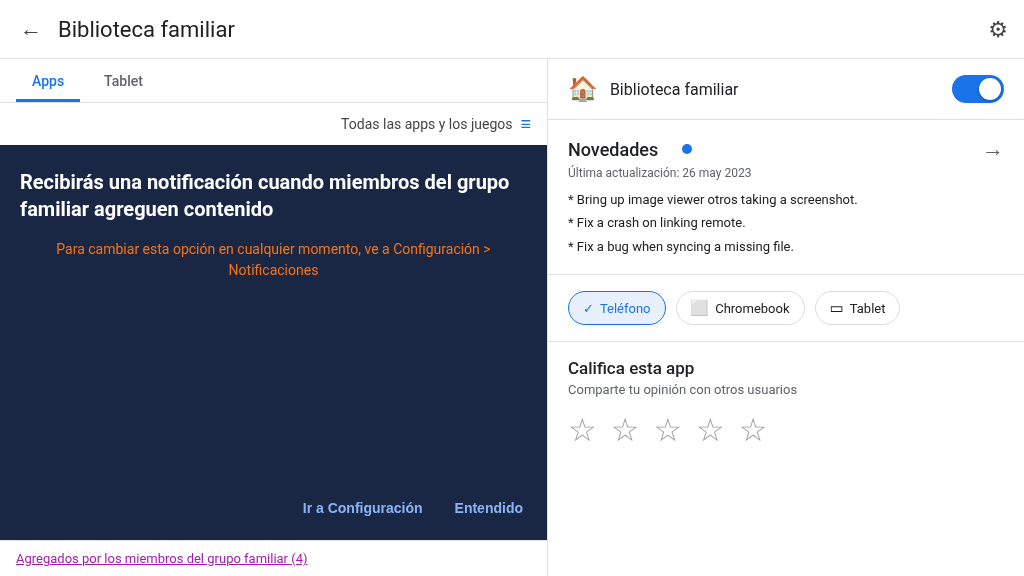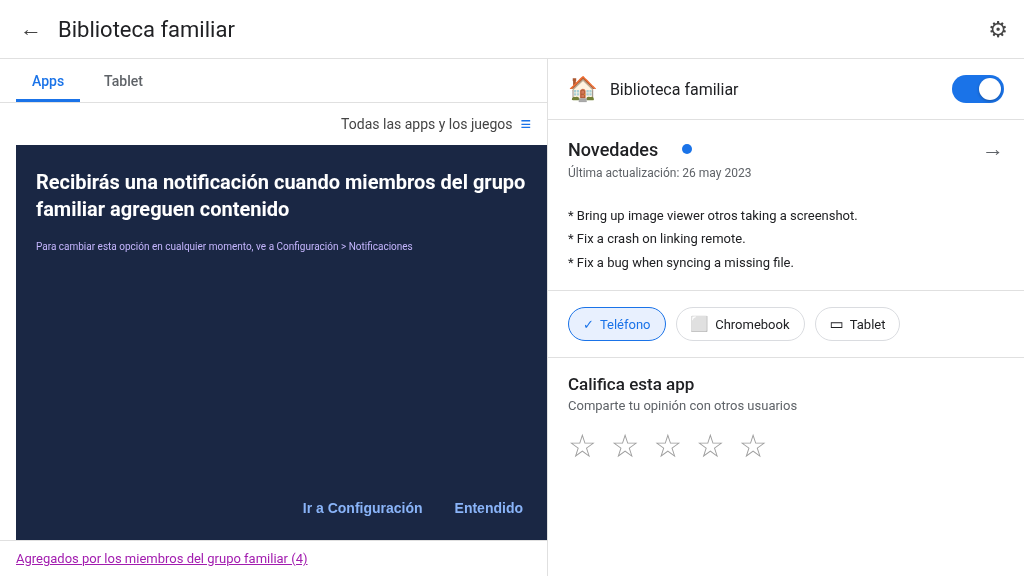--- a/index.html
+++ b/index.html
@@ -87,39 +87,40 @@
     }
     .filter-icon {
       color: #1a73e8;
       font-size: 18px;
     }
 
     
     .notification-card {
       background: #1a2744;
       color: #fff;
-      margin: 0 0 0 16px;
+      margin: 0 0 0 0;
       padding: 24px 20px 20px 20px;
       flex: 1;
       display: flex;
       flex-direction: column;
       justify-content: space-between;
       gap: 32px;
     }
     .notification-title {
       font-size: 20px;
       font-weight: 700;
       line-height: 1.35;
       margin-bottom: 16px;
     }
     .notification-body {
-      font-size: 10px;
-      color: #c4b5fd;
+      font-size: 14px;
+      color: #f97316;
       line-height: 1.5;
       margin-bottom: 24px;
+      text-align: center;
     }
     .notification-actions {
       display: flex;
       justify-content: flex-end;
       gap: 24px;
     }
     .notification-btn {
       font-size: 14px;
       font-weight: 600;
       color: #8ab4f8;
@@ -215,21 +216,21 @@
       display: inline-block;
     }
     .arrow-icon {
       font-size: 22px;
       color: #5f6368;
       cursor: pointer;
     }
     .novedades-date {
       font-size: 12px;
       color: #5f6368;
-      margin-bottom: 24px;
+      margin-bottom: 8px;
     }
     .novedades-bullets {
       font-size: 13px;
       color: #202124;
       line-height: 1.8;
     }
 
     
     .device-chips {
       display: flex;

